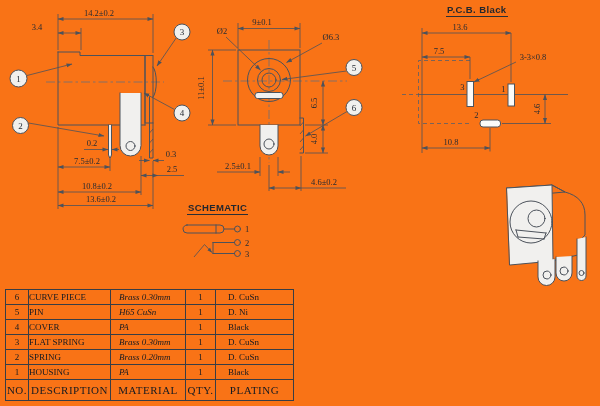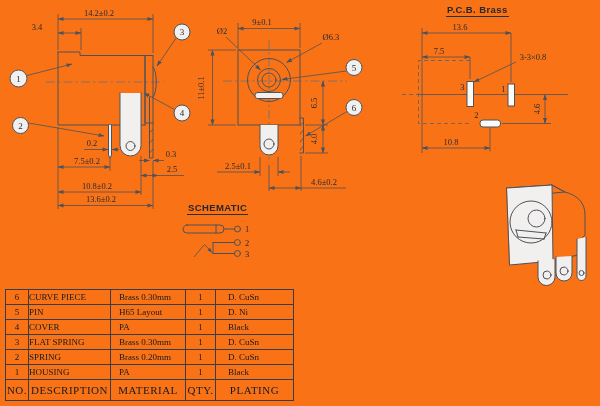--- a/index.html
+++ b/index.html
@@ -21,21 +21,21 @@
              font-size:9.5px;color:#23272e;border-bottom:1.2px solid #2a2e35;
              padding:0 1px 1px 1px;letter-spacing:0.4px;}
   #specs{position:absolute;left:316px;top:213px;font:9px/10.4px "Liberation Serif",serif;
          color:#151a22;letter-spacing:0.1px;}
   #parts{position:absolute;left:5px;top:289px;border-collapse:collapse;
          font-family:"Liberation Serif",serif;color:#151a22;table-layout:fixed;}
   #parts td{border:1px solid #383d45;font-size:9px;height:14px;line-height:13px;
             padding:0;white-space:nowrap;overflow:hidden;}
   #parts td.cc{text-align:center;}
   #parts td.p1{}
-  #parts td.p2{padding-left:8px;}
+  #parts td.p2{padding-left:8px;font-style:italic;}
   #parts td.p3{padding-left:12px;}
   #parts tr.hdr td{height:20px;line-height:20px;font-size:11px;text-align:center;
                    letter-spacing:0.5px;padding:0;}
 </style>
 </head>
 <body>
 
 <div id="page">
 
   <svg class="abs" style="left:0;top:0" width="196" height="212" viewBox="0 0 196 212">
@@ -144,21 +144,21 @@
     <g class="co">
       <line class="dl" x1="151.5" y1="71" x2="87" y2="79.5" marker-end="url(#aB)"></line>
       <circle cx="159" cy="67.5" r="8"></circle>
       <text class="ctr" x="159" y="70.5">5</text>
       <line class="dl" x1="152" y1="111.5" x2="110.5" y2="136" marker-end="url(#aB)"></line>
       <circle cx="159" cy="107.5" r="8"></circle>
       <text class="ctr" x="159" y="110.5">6</text>
     </g>
   </svg>
 
-  <div class="sec-title" style="left:446px;top:4px">P.C.B. Brass</div>
+  <div class="sec-title" style="left:446px;top:4px">P.C.B. Black</div>
   <svg class="abs" style="left:400px;top:20px" width="200" height="145" viewBox="0 0 200 145">
     <defs>
       <marker id="aC" viewBox="0 0 10 10" refX="8.6" refY="5" markerWidth="8" markerHeight="8" orient="auto-start-reverse">
           <path d="M0,1.8 L9,5 L0,8.2 Z" fill="#4c525b"></path>
         </marker>
     </defs>
     <g>
       <path class="dash" d="M70,40.5 H18.5 V103.5 H70"></path>
       <line class="dash" x1="2" y1="74.5" x2="18.5" y2="74.5"></line>
       <line class="dl" x1="18.5" y1="74.5" x2="168" y2="74.5"></line>
@@ -242,21 +242,21 @@
       <tr>
         <td class="cc">6</td>
         <td class="p1">CURVE PIECE</td>
         <td class="p2">Brass 0.30mm</td>
         <td class="cc">1</td>
         <td class="p3">D. CuSn</td>
       </tr>
       <tr>
         <td class="cc">5</td>
         <td class="p1">PIN</td>
-        <td class="p2">H65 Layout</td>
+        <td class="p2">H65 CuSn</td>
         <td class="cc">1</td>
         <td class="p3">D. Ni</td>
       </tr>
       <tr>
         <td class="cc">4</td>
         <td class="p1">COVER</td>
         <td class="p2">PA</td>
         <td class="cc">1</td>
         <td class="p3">Black</td>
       </tr>

